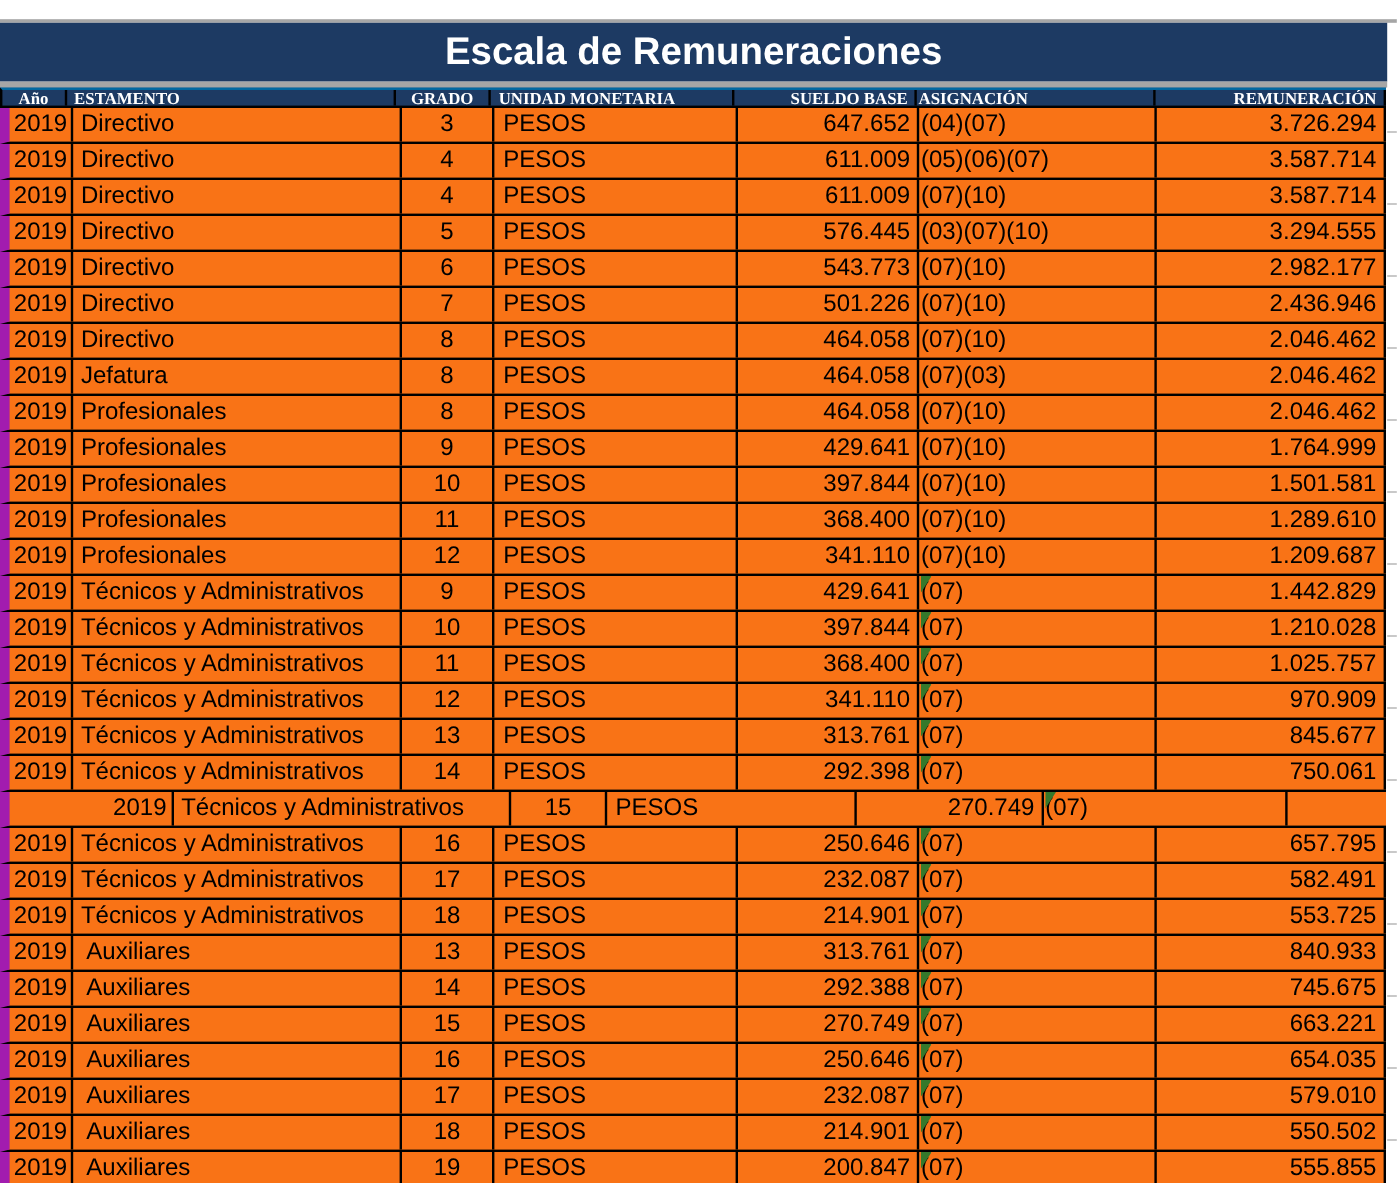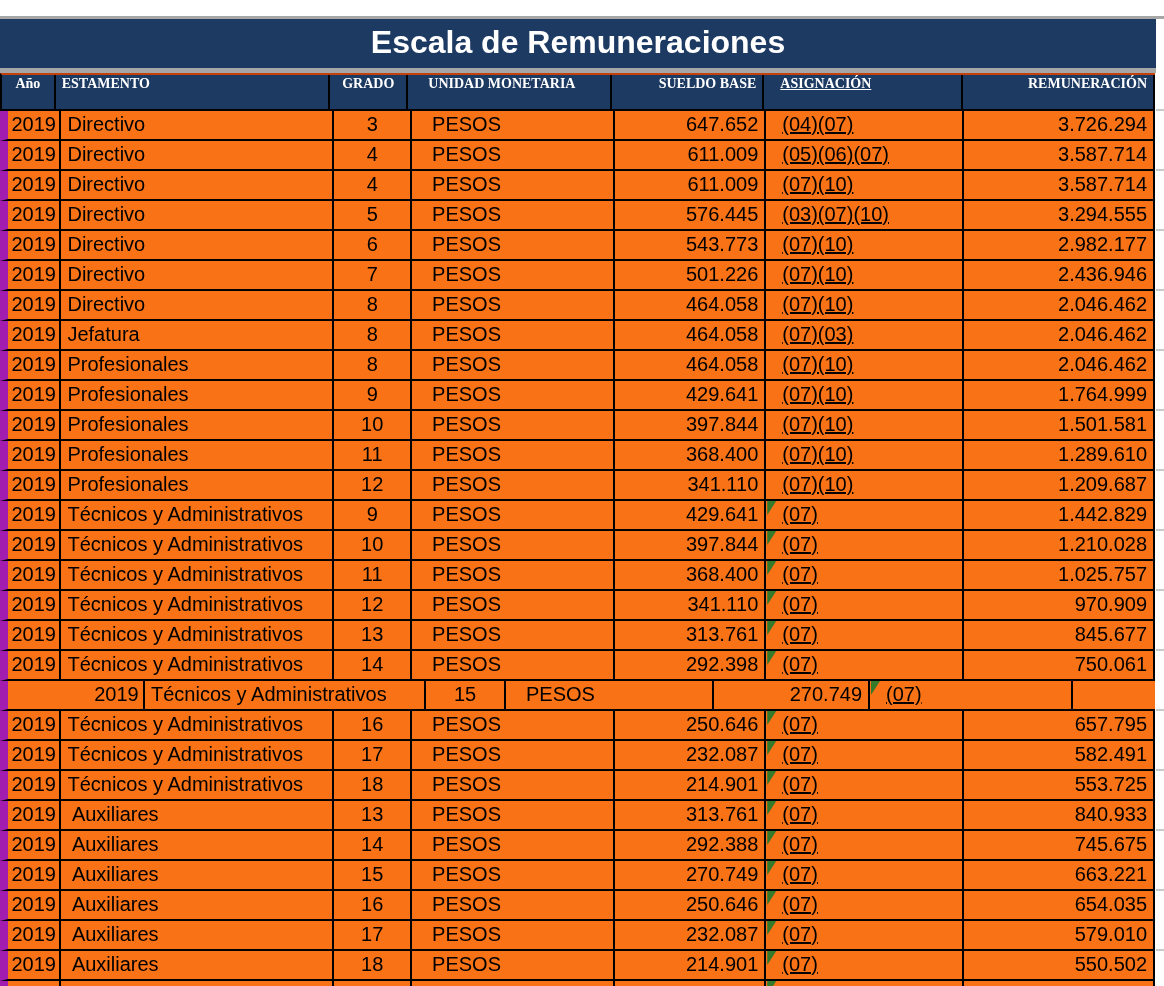--- a/index.html
+++ b/index.html
@@ -41,22 +41,22 @@
       #ffffff 38px, #ffffff 60px
     );
   }
 
   .sheet-table {
     position: absolute; top: 57px; left: 0;
     width: 1155px;
   }
   .hrow {
     display: flex;
-    height: 38px;
-    border-top: 2px solid #c2410c;
+    height: 17px;
+    border-top: 2px solid #0369a1;
     border-bottom: 2px solid #000;
     border-left: 2px solid #000;
     background: #1d3a63;
   }
   .hcell {
     color: #ffffff;
     font-family: "Liberation Serif", serif;
     font-weight: bold;
     font-size: 14px;
     text-align: center;
@@ -82,23 +82,23 @@
     color: #000000;
     line-height: 27px;
     border-right: 2px solid #000;
     overflow: hidden;
     white-space: pre;
     position: relative;
   }
   .c-ano { width: 55px;  text-align: center; }
   .c-est { width: 281px; text-align: left;  padding-left: 6px; }
   .c-gra { width: 80px;  text-align: center; }
-  .c-uni { width: 208px; text-align: left;  padding-left: 20px; }
+  .c-uni { width: 208px; text-align: left;  padding-left: 7px; }
   .c-sue { width: 156px; text-align: right; padding-right: 6px; }
-  .c-asi { width: 203px; text-align: left;  padding-left: 16px; text-decoration: underline; }
+  .c-asi { width: 203px; text-align: left;  padding-left: 1px; }
   .c-rem { width: 170px; text-align: right; padding-right: 6px; margin-left: 26px; }
 
   .tri {
     display: none;
     position: absolute;
     top: 0; left: 1px;
     width: 9px; height: 14px;
     background: #35792b;
     clip-path: polygon(0 0, 100% 0, 0 100%);
   }

